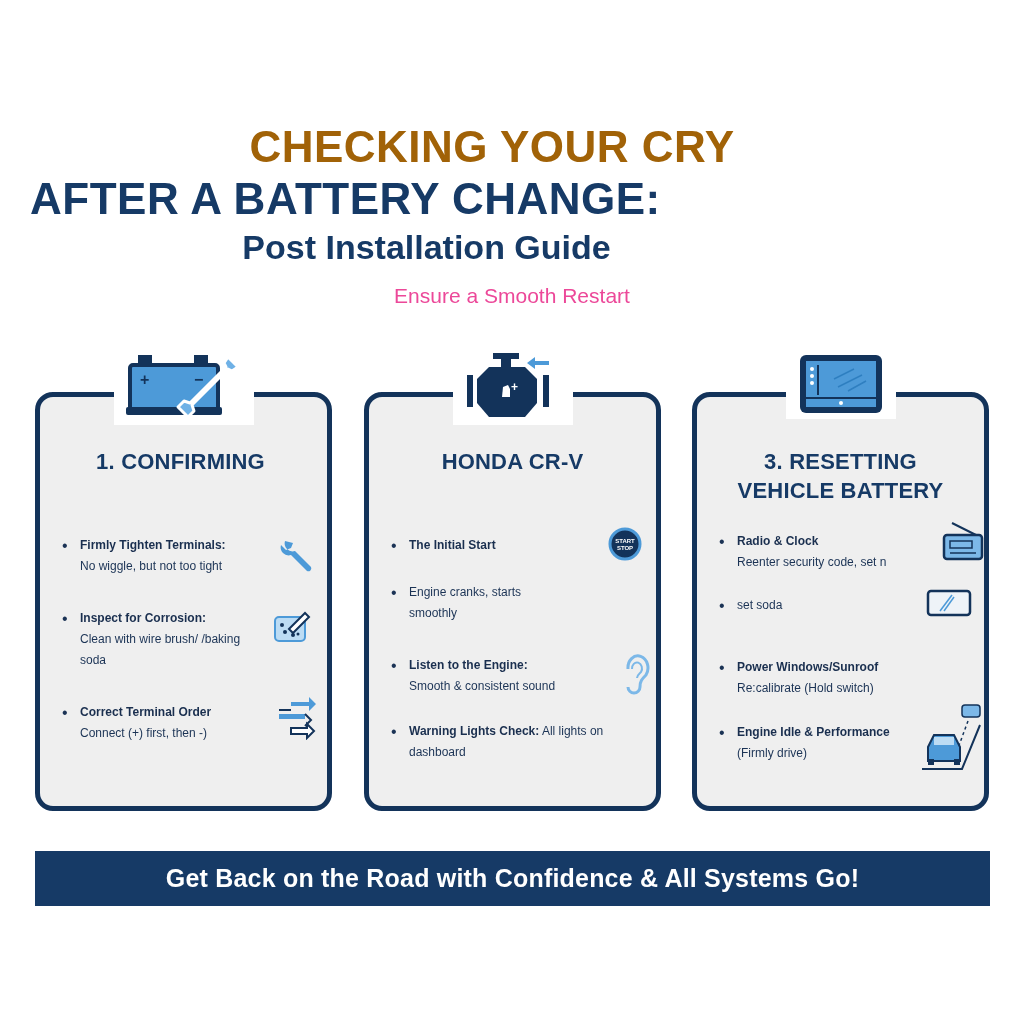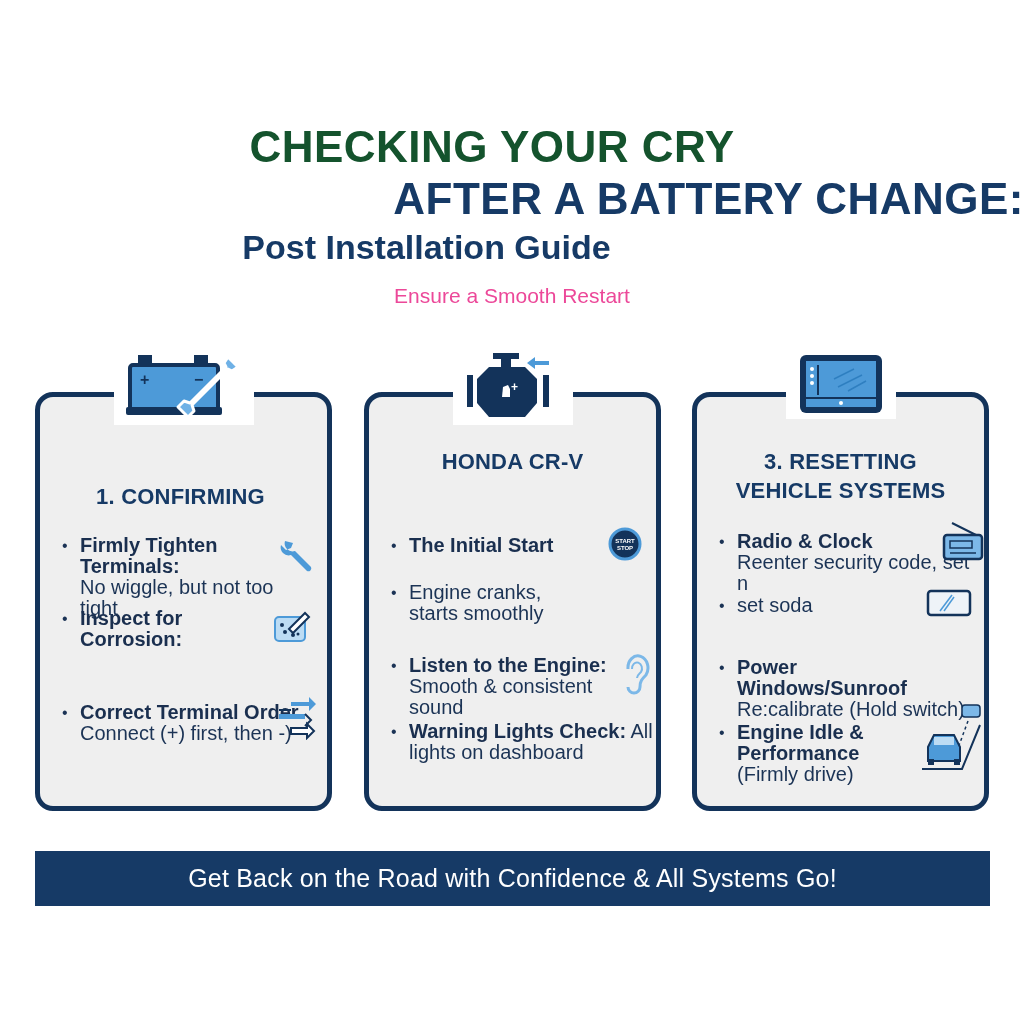--- a/index.html
+++ b/index.html
@@ -1,41 +1,41 @@
 <!DOCTYPE html>
 <html><head>
 <meta charset="utf-8">
 <style>
   * { box-sizing: border-box; margin: 0; padding: 0; }
   html, body { width: 1024px; height: 1024px; background: #ffffff; overflow: hidden; }
   body { font-family: "Liberation Sans", "DejaVu Sans", sans-serif; color: #1b3355; position: relative; }
-  .title-line1 { position: absolute; left: 0; width: 1024px; top: 122px; font-size: 44px; font-weight: 700; color: #14532d; letter-spacing: 0.5px; text-align: center; padding-right: 40px; }
-  .title-line2 { position: absolute; left: 0; width: 1024px; top: 174px; font-size: 44px; font-weight: 700; color: #163a66; letter-spacing: 0.5px; text-align: right; }
+  .title-line1 { position: absolute; left: 0; width: 1024px; top: 122px; font-size: 44px; font-weight: 700; color: #a16207; letter-spacing: 0.5px; text-align: center; padding-right: 40px; }
+  .title-line2 { position: absolute; left: 0; width: 1024px; top: 174px; font-size: 44px; font-weight: 700; color: #163a66; letter-spacing: 0.5px; text-align: left; padding-left: 30px; }
   .subtitle { position: absolute; left: 0; width: 853px; top: 228px; font-size: 34px; font-weight: 700; color: #163a66; text-align: center; }
   .tagline { position: absolute; left: 0; width: 1024px; top: 284px; font-size: 21px; color: #ec4899; text-align: center; }
 
   .card { position: absolute; top: 392px; width: 297px; height: 419px; border: 5px solid #13335a; border-radius: 18px; background: #efefef; }
   .card-1 { left: 35px; }
   .card-2 { left: 364px; }
   .card-3 { left: 692px; }
 
   .card-icon { position: absolute; top: -46px; left: 50%; transform: translateX(-50%); background: #ffffff; padding: 0 10px; }
 
   .card-title { position: absolute; top: 50px; left: 0; width: 100%; text-align: center; font-size: 22px; font-weight: 700; color: #163a66; line-height: 29px; letter-spacing: 0.2px; }
-  .card-1 .card-title { left: -6px; width: calc(100% + 6px); margin-top: 35px; }
+  .card-1 .card-title { left: -6px; width: calc(100% + 6px); }
 
   .items { position: absolute; top: 138px; left: 18px; right: 12px; }
   .item { position: absolute; left: 0; right: 0; display: flex; }
   .bullet { width: 22px; font-size: 16px; line-height: 21px; color: #1b3355; flex: none; padding-left: 4px; }
-  .item-text { flex: 1; font-size: 20px; line-height: 21px; color: #1b3355; }
+  .item-text { flex: 1; font-size: 12px; line-height: 21px; color: #1b3355; }
   .item-bold { font-weight: 700; color: #1a2f4f; }
   .item-icon { position: absolute; right: 0; }
 
   .footer-bar { position: absolute; left: 35px; top: 851px; width: 955px; height: 55px; background: #163a66; display: flex; align-items: center; justify-content: center; }
-  .footer-text { color: #ffffff; font-size: 25px; font-weight: 400; letter-spacing: 0.2px; }
+  .footer-text { color: #ffffff; font-size: 25px; font-weight: 700; letter-spacing: 0.2px; }
 </style>
 </head>
 <body>
 
 <div>
   <div class="title-line1">CHECKING YOUR CRY</div>
   <div class="title-line2">AFTER A BATTERY CHANGE:</div>
   <div class="subtitle">Post Installation Guide</div>
   <div class="tagline">Ensure a Smooth Restart</div>
 </div>
@@ -65,20 +65,21 @@
       <span class="item-icon" style="top:0px;right:-2px">
         <svg width="40" height="40" viewBox="0 0 40 40">
             <path d="M8 6 a8 8 0 0 0 10 10 l16 16 a3 3 0 0 1 -4 4 l-16 -16 a8 8 0 0 1 -10 -10 l5 5 l5 -2 l2 -5 z" fill="#4d9ad8"></path>
           </svg>
       </span>
     </div>
     <div class="item" style="top:73px;right:60px">
       <span class="bullet">•</span>
       <div class="item-text">
         <div class="item-bold">Inspect for Corrosion:</div>
+        <div>Clean with wire brush/ /baking soda</div>
       </div>
     </div>
     <span class="item-icon" style="top:72px;right:2px">
       <svg width="40" height="40" viewBox="0 0 40 40">
         <rect x="2" y="10" width="30" height="24" rx="4" fill="#bcdcf4" stroke="#4d9ad8" stroke-width="2"></rect>
         <circle cx="9" cy="18" r="2" fill="#13335a"></circle>
           <circle cx="12" cy="25" r="2" fill="#13335a"></circle>
           <circle cx="20" cy="28" r="2" fill="#13335a"></circle>
           <circle cx="25" cy="27" r="1.5" fill="#13335a"></circle>
         <path d="M16 22 l16 -16 l4 4 l-16 16 z" fill="#ffffff" stroke="#13335a" stroke-width="2"></path>
@@ -173,21 +174,21 @@
         <circle cx="16" cy="25" r="2" fill="#ffffff"></circle>
         <circle cx="16" cy="32" r="2" fill="#ffffff"></circle>
       <line x1="22" y1="14" x2="22" y2="44" stroke="#13335a" stroke-width="2"></line>
       <line x1="38" y1="28" x2="58" y2="18" stroke="#2f7fc0" stroke-width="1.5"></line>
       <line x1="42" y1="36" x2="66" y2="24" stroke="#2f7fc0" stroke-width="1.5"></line>
       <line x1="52" y1="40" x2="70" y2="30" stroke="#2f7fc0" stroke-width="1.5"></line>
     </svg>
   </div>
   <div class="card-title">
     <div>3. RESETTING</div>
-    <div>VEHICLE SYSTEMS</div>
+    <div>VEHICLE BATTERY</div>
   </div>
   <div class="items">
     <div class="item" style="top:-4px">
       <span class="bullet">•</span>
       <div class="item-text">
         <div class="item-bold">Radio &amp; Clock</div>
         <div>Reenter security code, set n</div>
       </div>
       <span class="item-icon" style="top:-12px;right:-12px">
         <svg width="42" height="44" viewBox="0 0 42 44">

